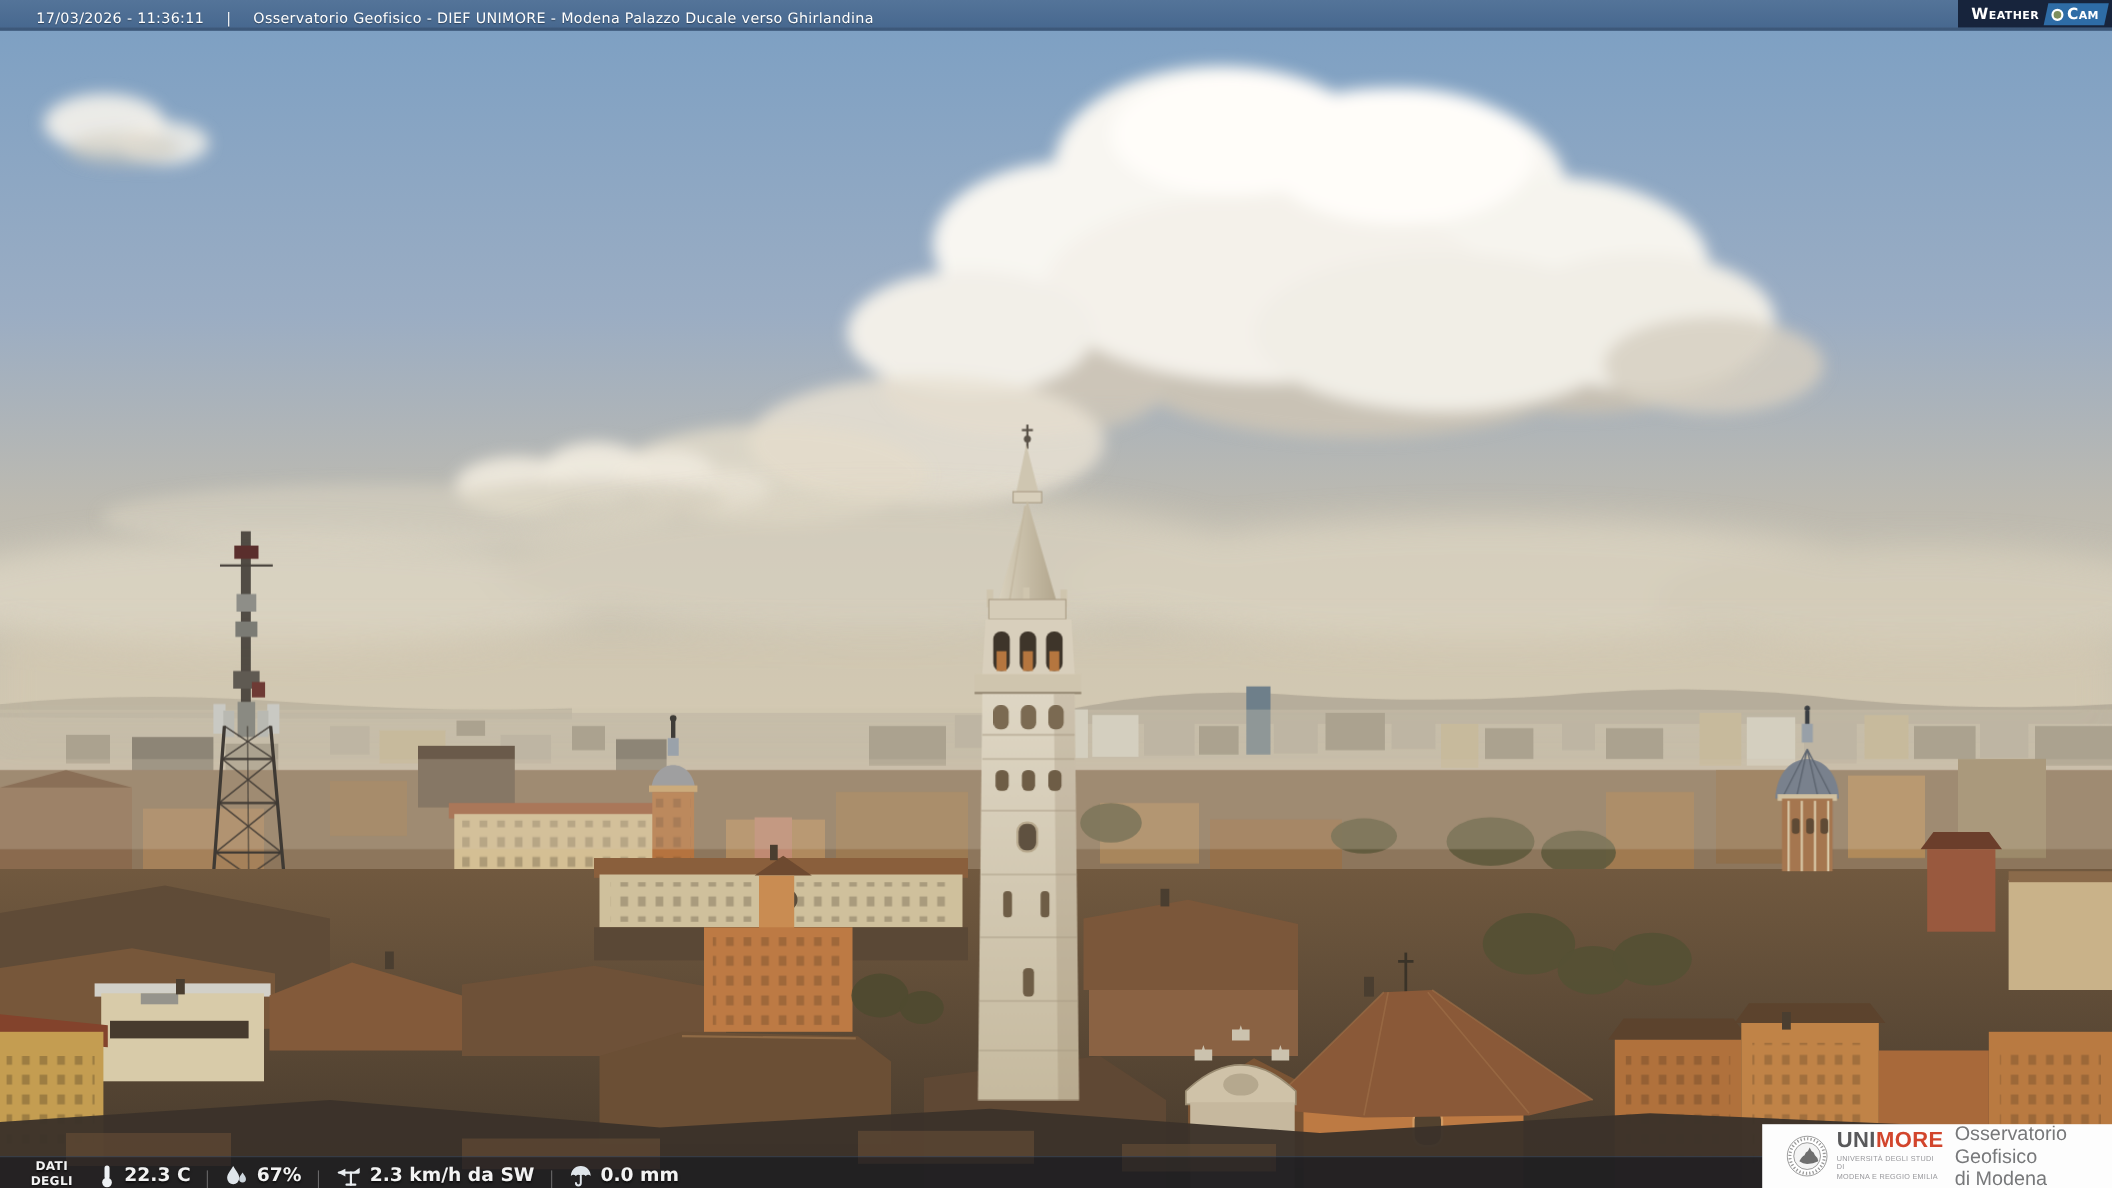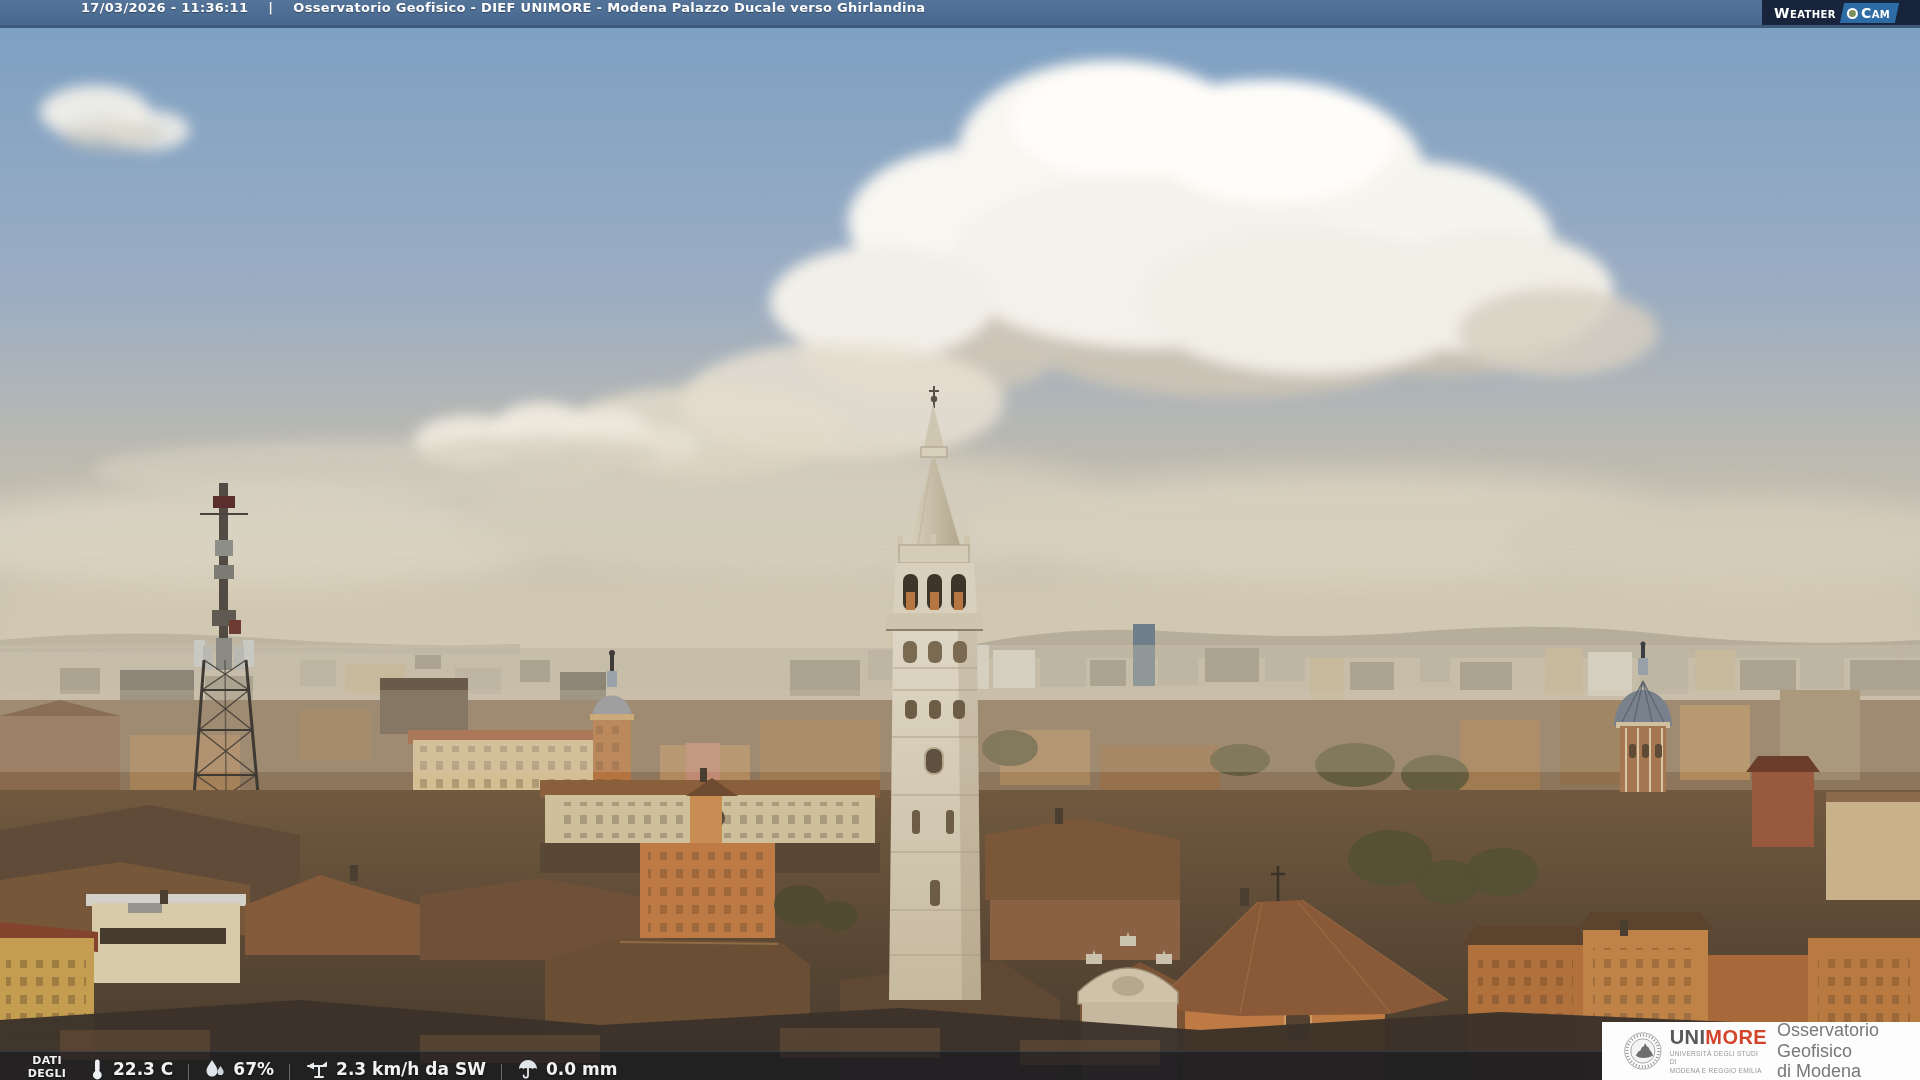--- a/index.html
+++ b/index.html
@@ -4,28 +4,28 @@
 <style>
   html,body{margin:0;padding:0;background:#222;}
   .stage{position:relative;width:1920px;height:1080px;overflow:hidden;
          font-family:"Liberation Sans",sans-serif;}
   .scene{position:absolute;inset:0;display:block;}
 
   
   .topbar{position:absolute;top:0;left:0;right:0;height:25px;
           background:linear-gradient(#547499,#47688f);
           border-bottom:3px solid rgba(27,44,70,.38);
-          display:flex;align-items:flex-start;color:#fff;
-          font-family:"DejaVu Sans",sans-serif;font-weight:bold;font-size:13px;
-          text-shadow:0 1px 1px rgba(0,0,0,.35);letter-spacing:.3px;z-index:5;padding-left:48px;}
+          display:flex;align-items:flex-end;color:#fff;
+          font-family:"DejaVu Sans",sans-serif;font-weight:normal;font-size:13px;
+          text-shadow:0 1px 1px rgba(0,0,0,.35);letter-spacing:.3px;z-index:5;}
   .topbar .dt{margin-left:33px;}
   .topbar .sep{margin:0 20px;opacity:.95;}
   .weathercam{position:absolute;top:0;right:0;height:25px;z-index:6;
               display:flex;align-items:center;background:#17243c;
-              padding:0 23px 0 12px;color:#fff;
+              padding:0 5px 0 12px;color:#fff;
               font-family:"DejaVu Sans",sans-serif;}
   .weathercam .w{font-variant:small-caps;font-weight:bold;font-size:14px;letter-spacing:.4px;}
   .weathercam .cambox{display:flex;align-items:center;gap:3px;background:#2e6ca6;
               transform:skewX(-12deg);margin-left:6px;padding:2px 7px 2px 5px;}
   .weathercam .cambox>*{transform:skewX(12deg);}
   .weathercam .dot{width:11px;height:11px;border-radius:50%;
               background:#7e8f5e;border:2px solid #fff;box-sizing:border-box;}
   .weathercam .c{font-variant:small-caps;font-weight:bold;font-size:14px;letter-spacing:.4px;}
 
   

